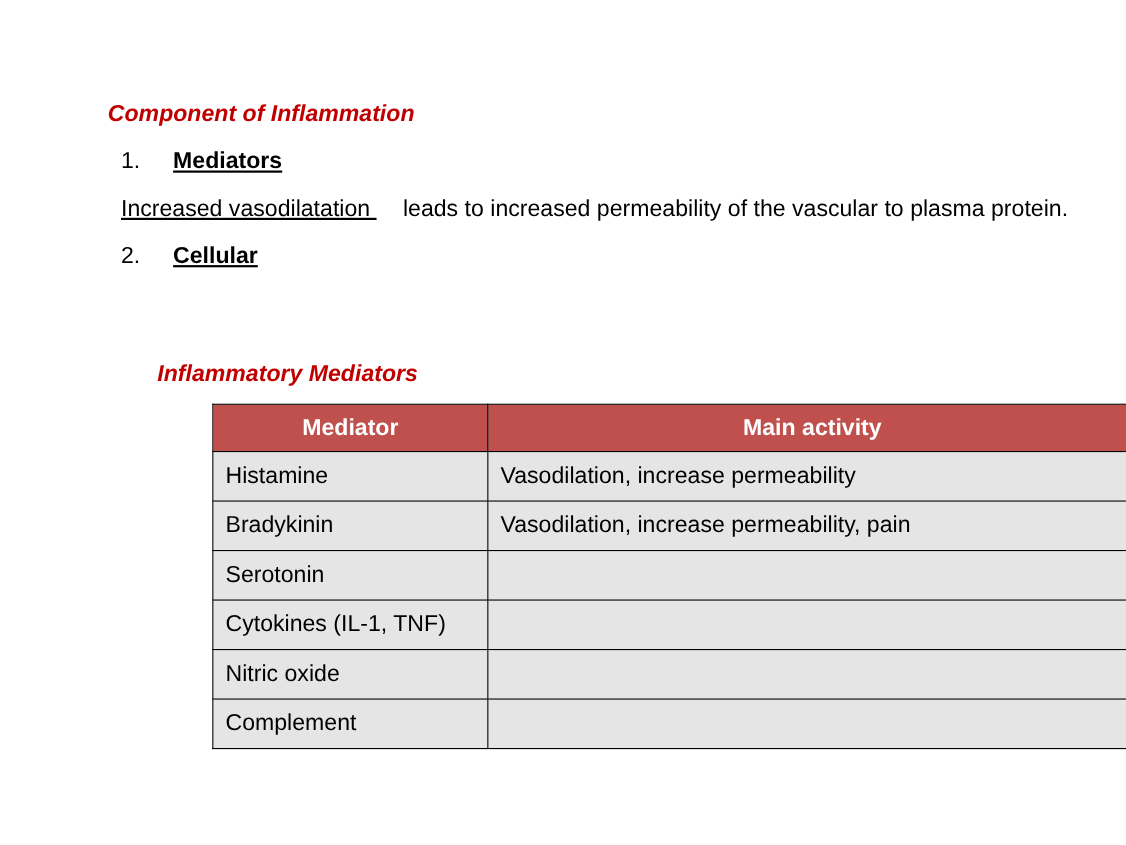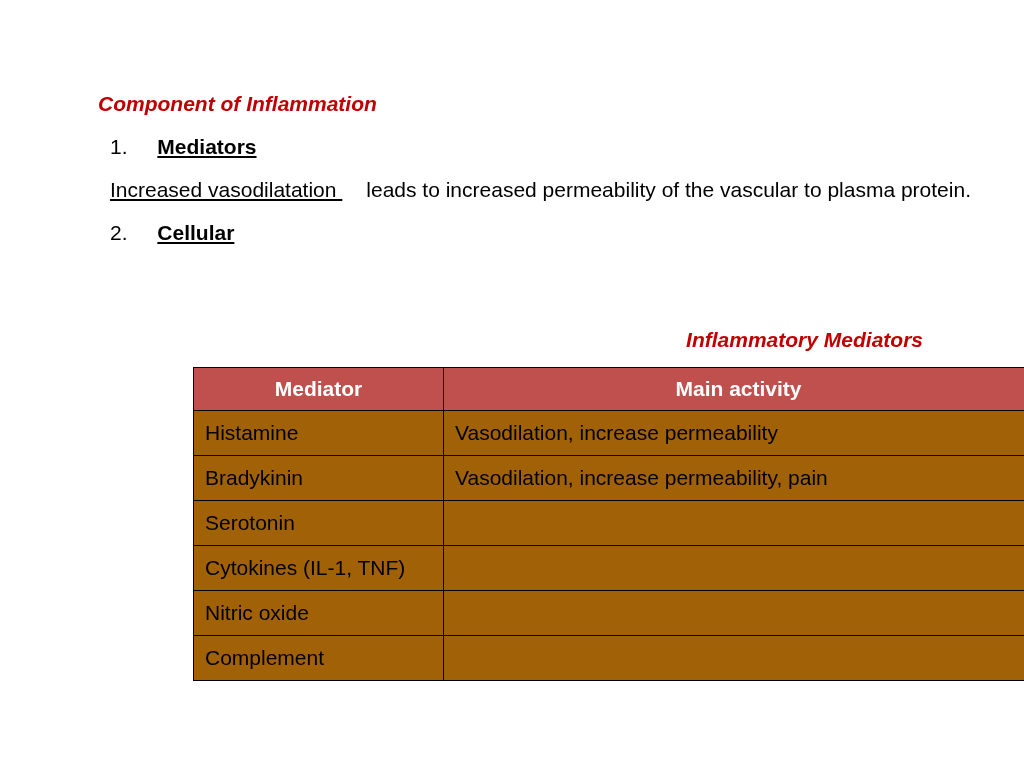--- a/index.html
+++ b/index.html
@@ -34,21 +34,21 @@
     text-decoration: underline;
   }
   .underline {
     text-decoration: underline;
   }
   .table-heading {
     position: absolute;
     left: 95px;
     top: 280px;
     width: 780px;
-    text-align: right;
+    text-align: left;
     color: #c00000;
     font-weight: bold;
     font-style: italic;
     font-size: 21px;
   }
   table.mediators {
     position: absolute;
     left: 145px;
     top: 319px;
     width: 841px;
@@ -65,21 +65,21 @@
     color: #ffffff;
     font-weight: bold;
     text-align: center;
     height: 43px;
   }
   table.mediators th.col-mediator { width: 250px; }
   table.mediators td {
     height: 45px;
     padding-left: 11px;
     vertical-align: middle;
-    background: #a16207;
+    background: #e5e5e5;
   }
 </style>
 </head>
 <body>
 
 <div class="slide">
 
   <div class="text-block">
     <div class="slide-title">Component of Inflammation</div>
     <div class="line"><span>1. </span><span class="bold-underline">Mediators</span></div>

